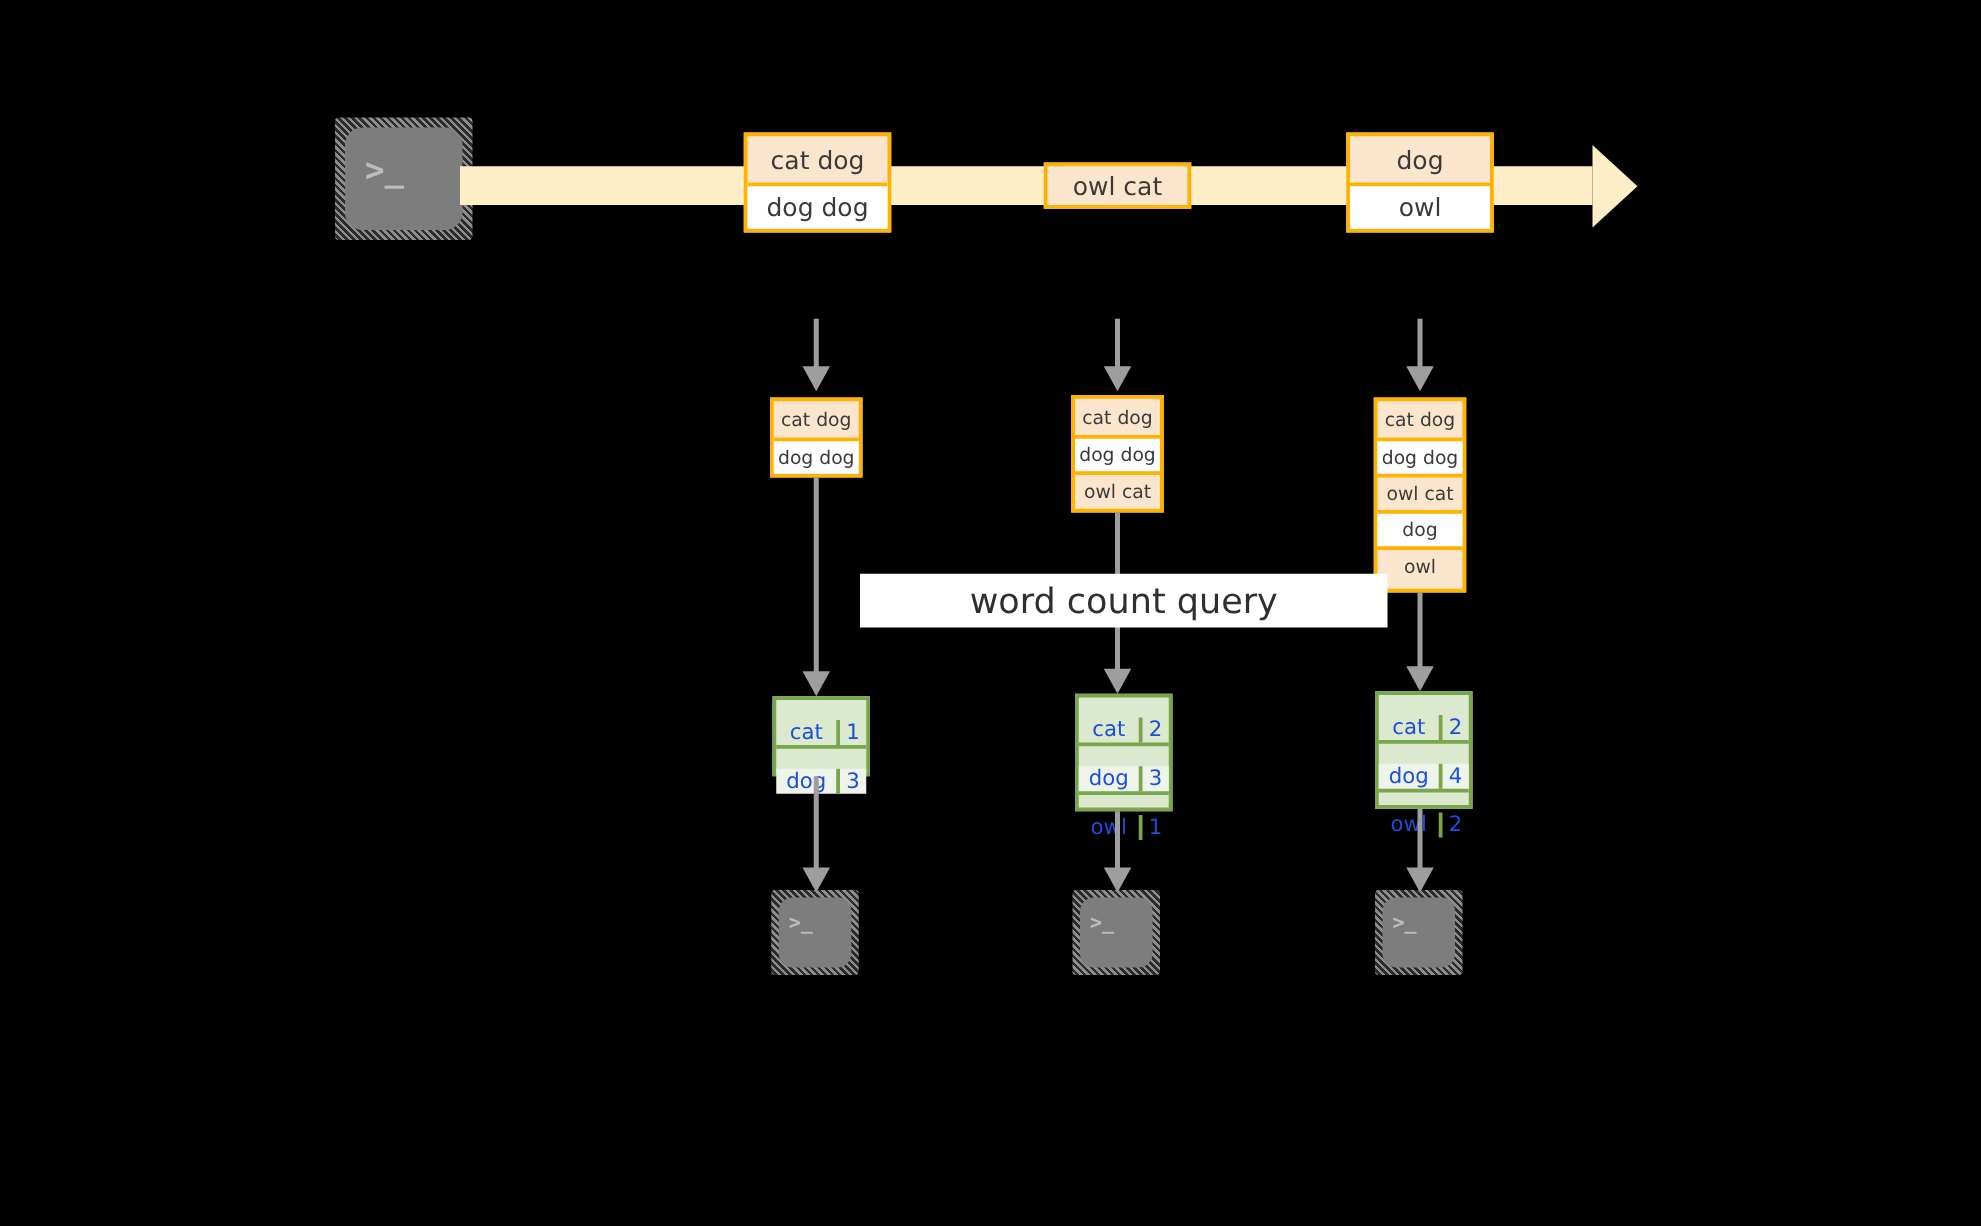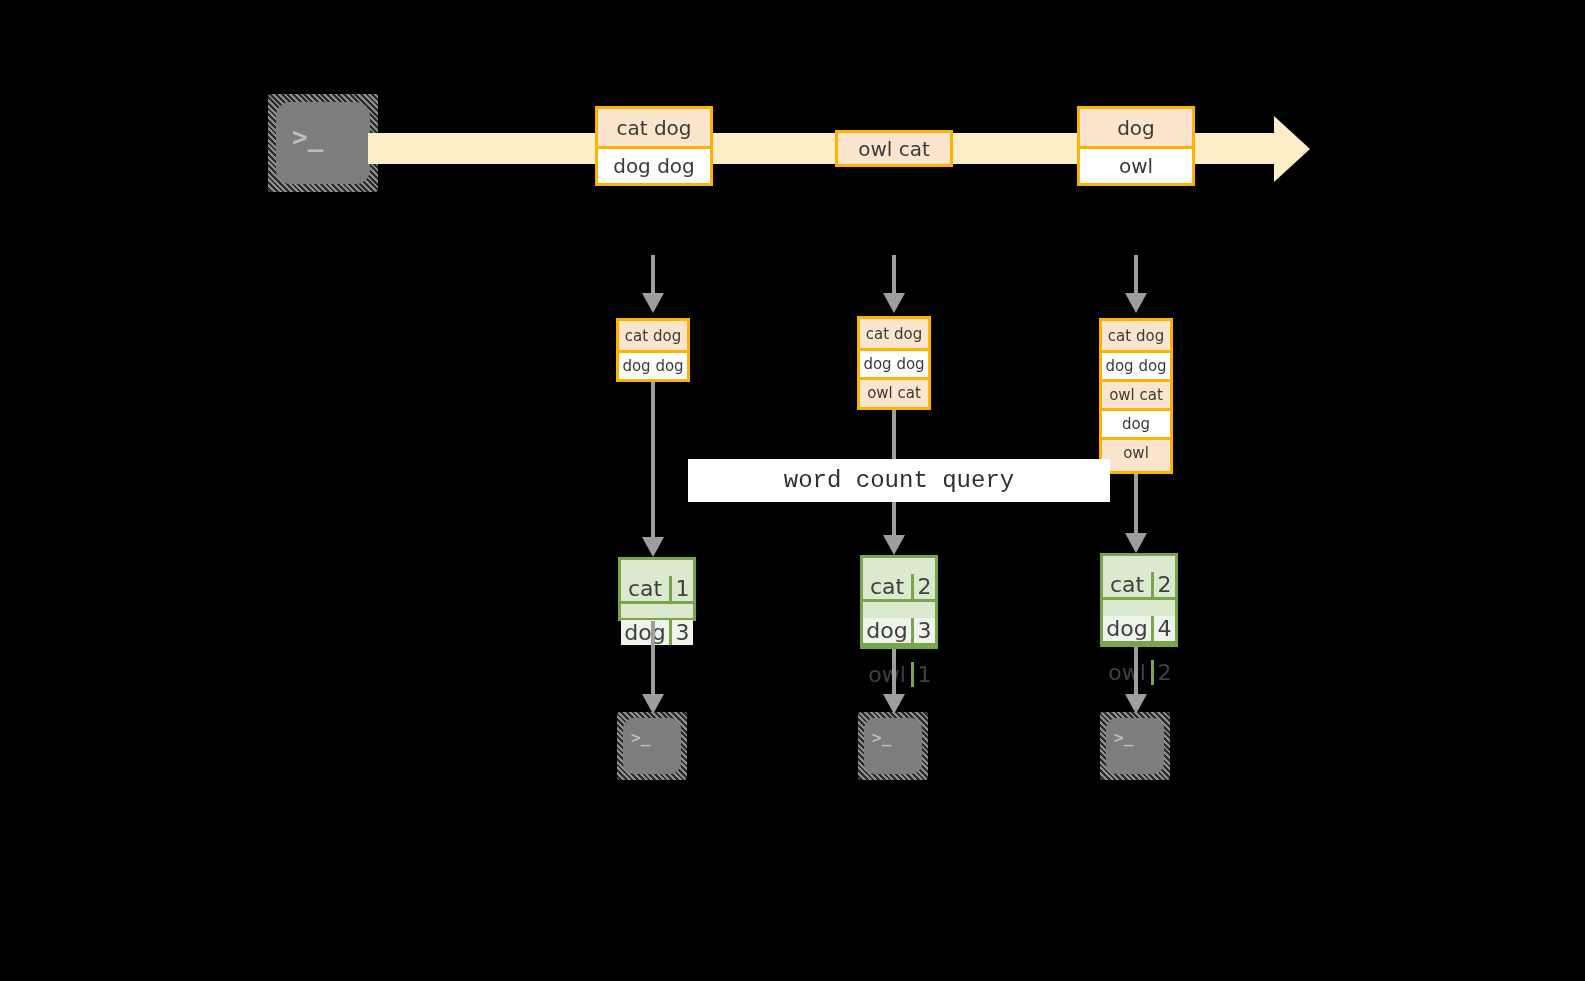--- a/index.html
+++ b/index.html
@@ -86,22 +86,22 @@
   .gtable .grow {
     display: flex;
     flex: 1 1 auto;
   }
   .gtable .grow + .grow { border-top: 3px solid #79a64b; }
   .gtable .gcell {
     box-sizing: border-box;
     display: flex;
     align-items: center;
     justify-content: center;
-    color: #404040;
-    font-size: 22px;
+    color: #1d4ed8;
+    font-size: 17px;
     margin-top: 16px;
   }
   .gtable .gcell.word { width: 48px; }
   .gtable .gcell.count { width: 24px; border-left: 3px solid #79a64b; }
   .gtable .grow.alt .gcell { background: #eff4ea; }
 
   
   .conn {
     position: absolute;
     background: #9e9e9e;
@@ -261,16 +261,16 @@
   <div class="conn" style="left:1134px; top:647px; height:59px;"></div>
   <div class="arrowhead-down" style="left:1125px; top:694px;"></div>
 
   <div class="term-icon small" style="left:1100px; top:712px; width:70px; height:68px;">
     <div class="hatch"></div>
     <div class="body"></div>
     <div class="glyph" style="left:14px; top:18px; font-size:16px;">&gt;_</div>
   </div>
 
   <div class="query-band" style="left:688px; top:459px; width:422px; height:43px;">
-    <span style="font-size:24px;font-family:Liberation Mono, monospace;">word count query</span>
+    <span style="font-size:28px;">word count query</span>
   </div>
 
 </div>
 
 </body></html>

